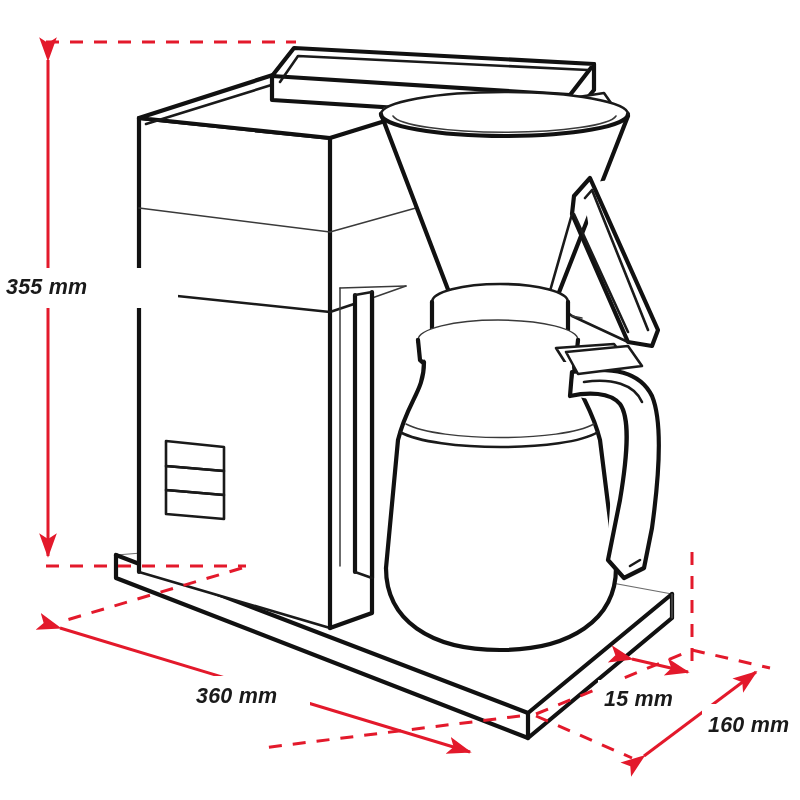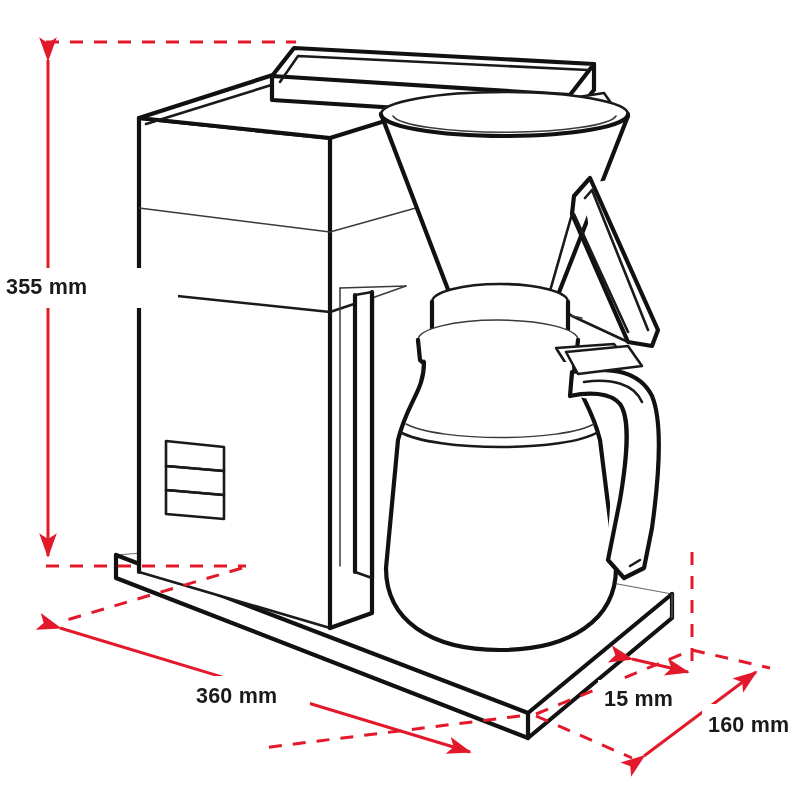--- a/index.html
+++ b/index.html
@@ -12,20 +12,21 @@
     width: 800px;
     height: 800px;
     overflow: hidden;
     font-family: "Liberation Sans", sans-serif;
   }
   #drawing-canvas {
     position: relative;
     width: 800px;
     height: 796px;
     background: #fca5a5;
+    font-style: italic;
   }
   svg#technical-drawing {
     display: block;
     width: 800px;
     height: 800px;
   }
   
   .ln-heavy {
     fill: none;
     stroke: #111111;

